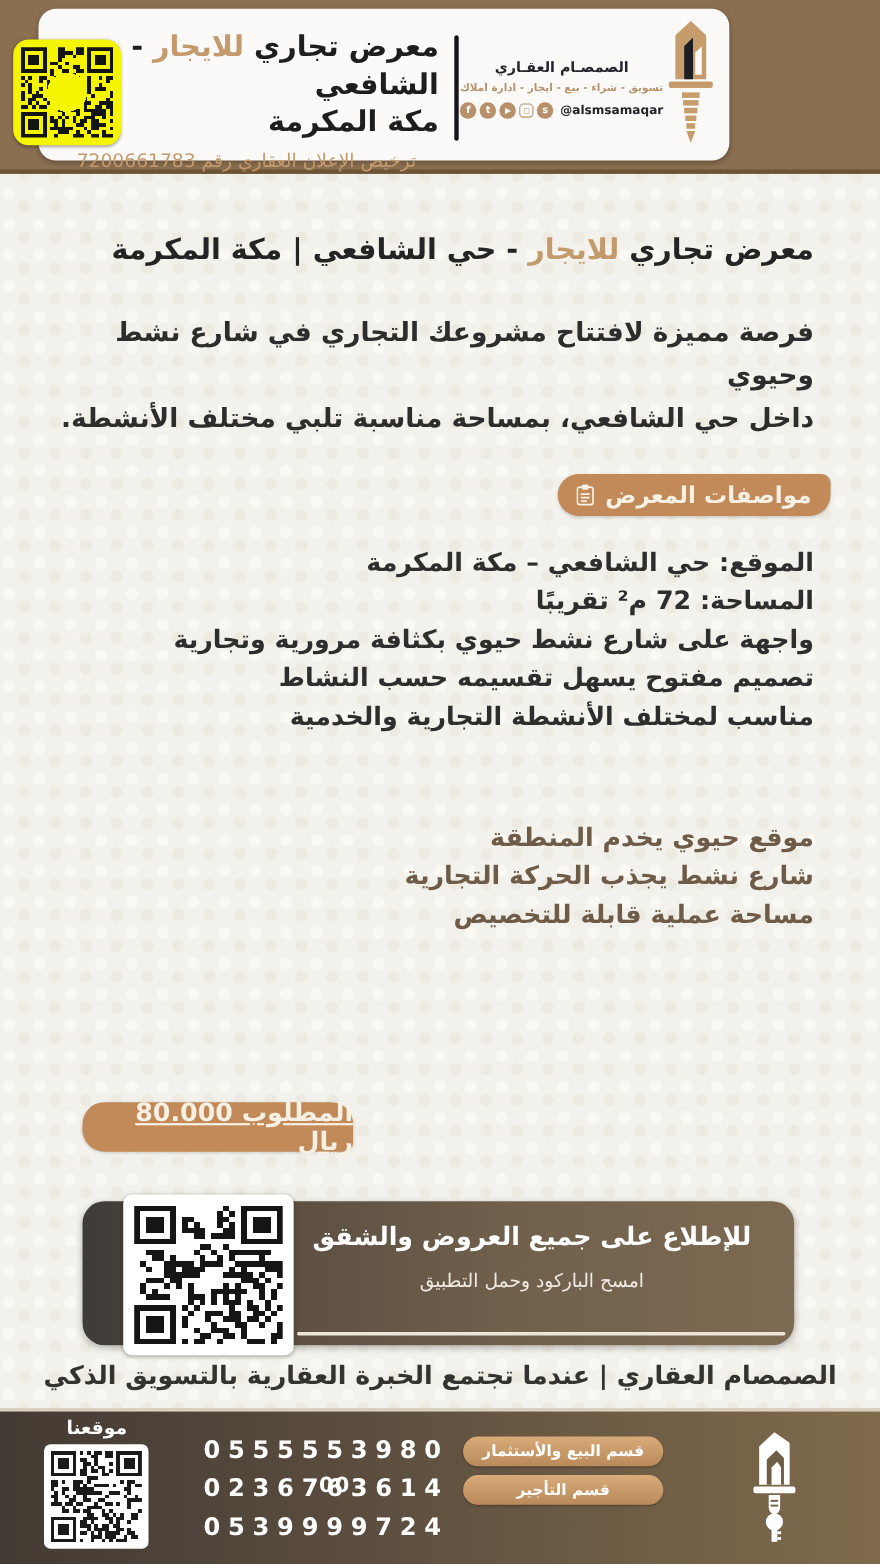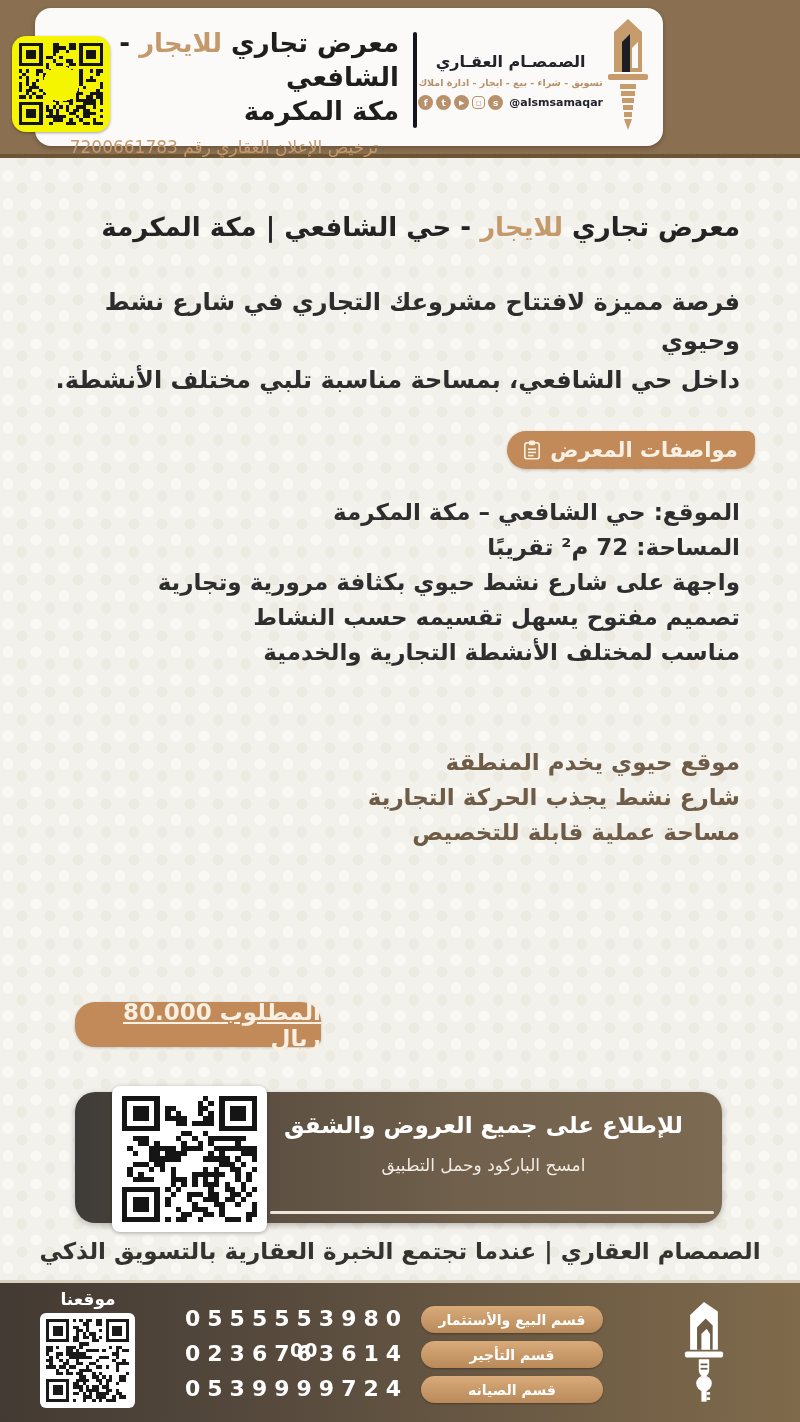--- a/index.html
+++ b/index.html
@@ -12,21 +12,21 @@
     background-size:28px 28px;}
   .abs{position:absolute;}
 
   
   .header{position:absolute;top:0;left:0;width:800px;height:158px;background:#8a6f51;border-bottom:4px solid #6b5535;}
   .header-card{position:absolute;top:8px;right:137px;width:628px;height:138px;background:#fbfaf8;border-radius:16px;
     box-shadow:0 2px 5px rgba(0,0,0,.25);display:flex;align-items:stretch;padding:6px 10px;}
   .brand-sec{display:flex;width:228px;align-items:center;}
   .sword-head{width:50px;height:122px;flex:0 0 50px;}
   .brand-text{flex:1;text-align:center;padding-top:8px;}
-  .brand-ar{font-size:16px;font-weight:700;color:#23232b;}
+  .brand-ar{font-size:13px;font-weight:700;color:#23232b;}
   .brand-en{font-size:14px;font-weight:700;color:#b8916b;margin-top:3px;letter-spacing:.5px;}
   .brand-services{font-size:9.5px;color:#b8916b;margin-top:6px;font-weight:700;}
   .social{direction:ltr;display:flex;align-items:center;justify-content:center;gap:3px;margin-top:7px;}
   .soc{width:15px;height:15px;border-radius:50%;background:#b8916b;color:#fff;font-size:9px;font-weight:700;
     display:inline-flex;align-items:center;justify-content:center;}
   .soc.sq{border-radius:4px;background:transparent;border:1.5px solid #b8916b;color:#b8916b;width:13px;height:13px;}
   .handle{font-size:11px;font-weight:700;color:#23232b;margin-left:3px;}
   .hdivider{width:4px;background:#15151c;border-radius:2px;margin:18px 8px 12px 8px;}
   .htitles{flex:1;text-align:right;padding:12px 6px 0 4px;}
   .htitle{font-size:26px;font-weight:700;color:#1e1e1e;line-height:34px;}
@@ -794,21 +794,20 @@
     <div class="phones">
       <div class="phone">0555553980</div>
       <div class="phone">0236763614</div>
       <div class="phone">0539999724</div>
     </div>
     <div class="overlay00">00</div>
 
     <div class="pills">
       <div class="pill">قسم البيع والأستثمار</div>
       <div class="pill">قسم التأجير</div>
-      <div class="pill">قسم الصيانه</div>
     </div>
 
     <div class="sword-foot">
       <svg viewBox="0 0 60 130" width="100%" height="100%">
         <polygon points="14,60 14,20 30,5 46,16 46,60" fill="#fff"></polygon>
         <polygon points="22,60 22,34 32,24 40,32 40,60" fill="#6f5d45"></polygon>
         <polygon points="27,60 27,42 33,36 37,42 37,60" fill="#fff"></polygon>
         <rect x="8" y="62" width="44" height="7" rx="2" fill="#fff"></rect>
         <path d="M24,71 h12 v12 c0,5 -2.5,8 -6,8 s-6,-3 -6,-8 Z" fill="#fff"></path>
         <rect x="26" y="76" width="8" height="2" fill="#6f5d45"></rect>

